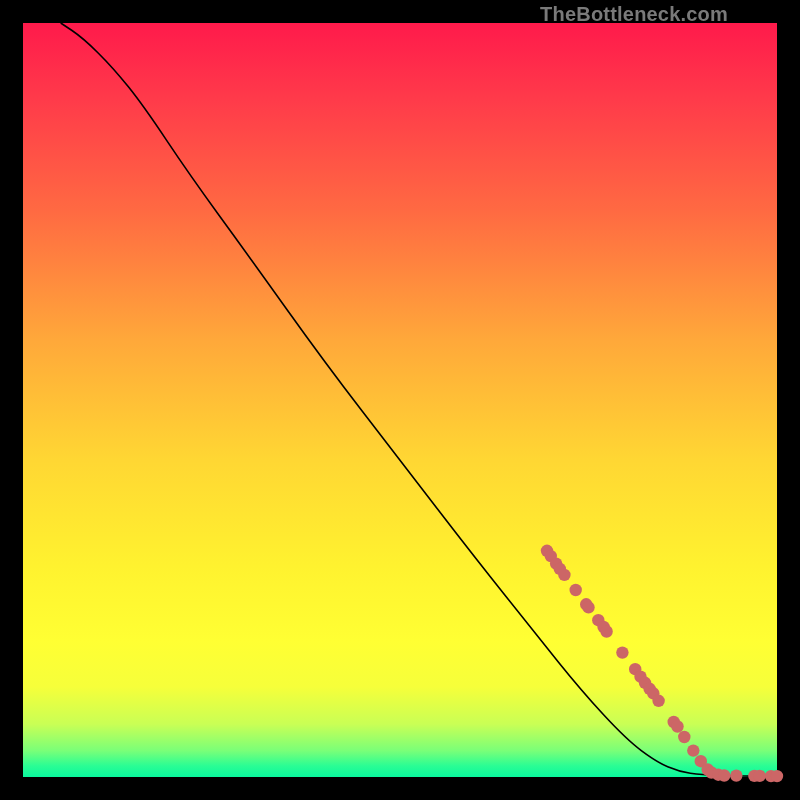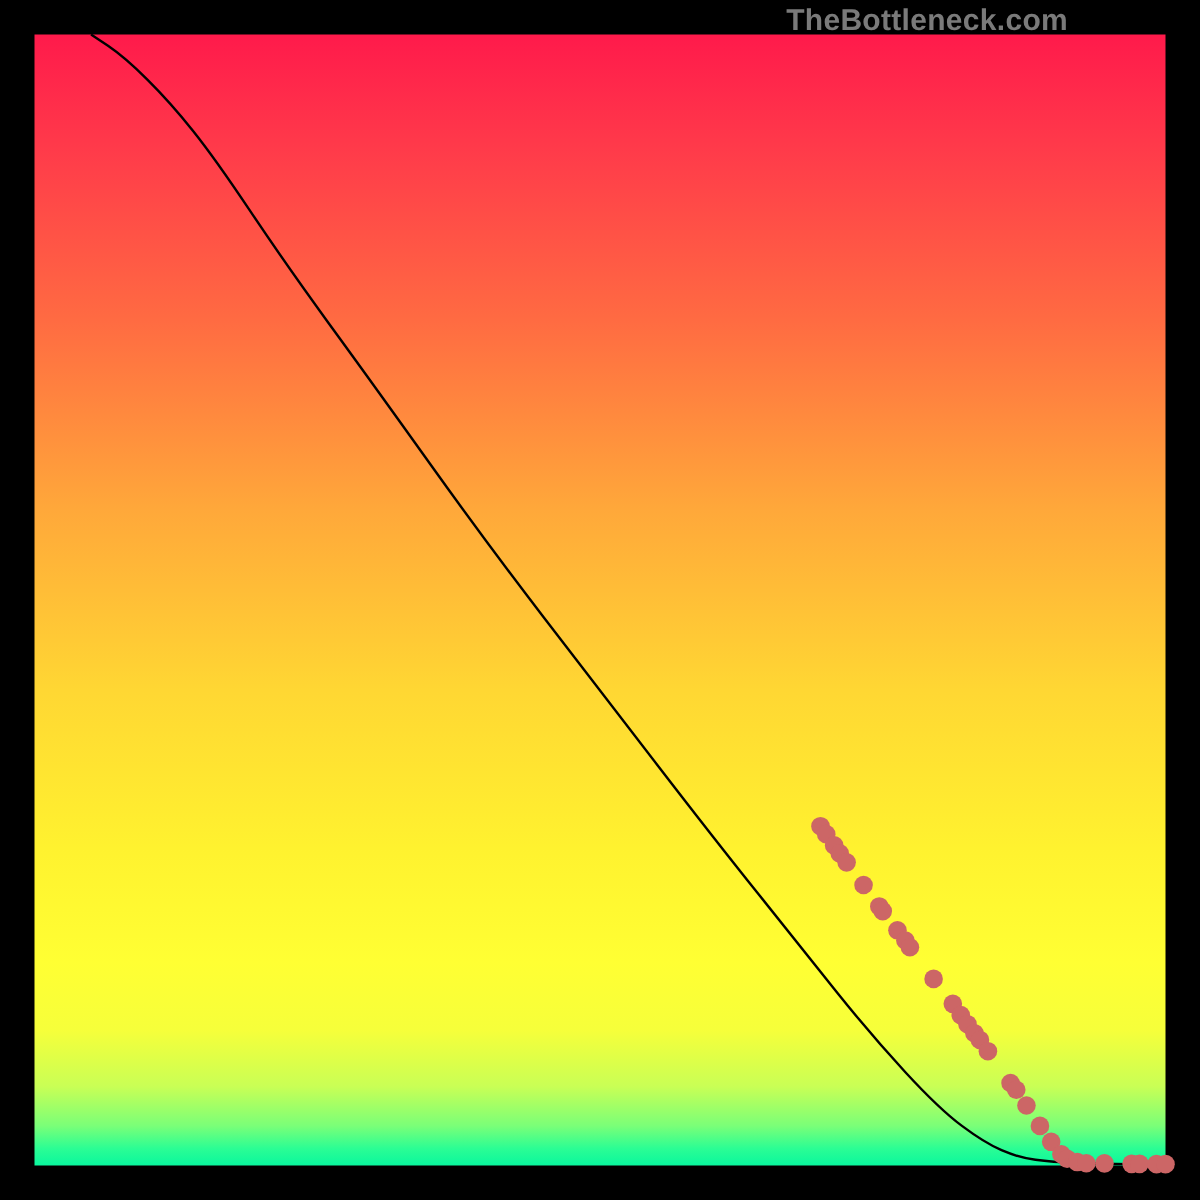--- a/index.html
+++ b/index.html
@@ -10,20 +10,21 @@
     background: #000;
     font-family: Arial, Helvetica, sans-serif;
     overflow: hidden;
   }
   .frame {
     position: absolute;
     left: 0;
     top: 0;
     width: 724px;
     height: 800px;
+    padding-left: 16px;
   }
   .plot-area {
     position: absolute;
     left: 23px;
     top: 23px;
     width: 754px;
     height: 754px;
     
     background: linear-gradient(
       to bottom,

